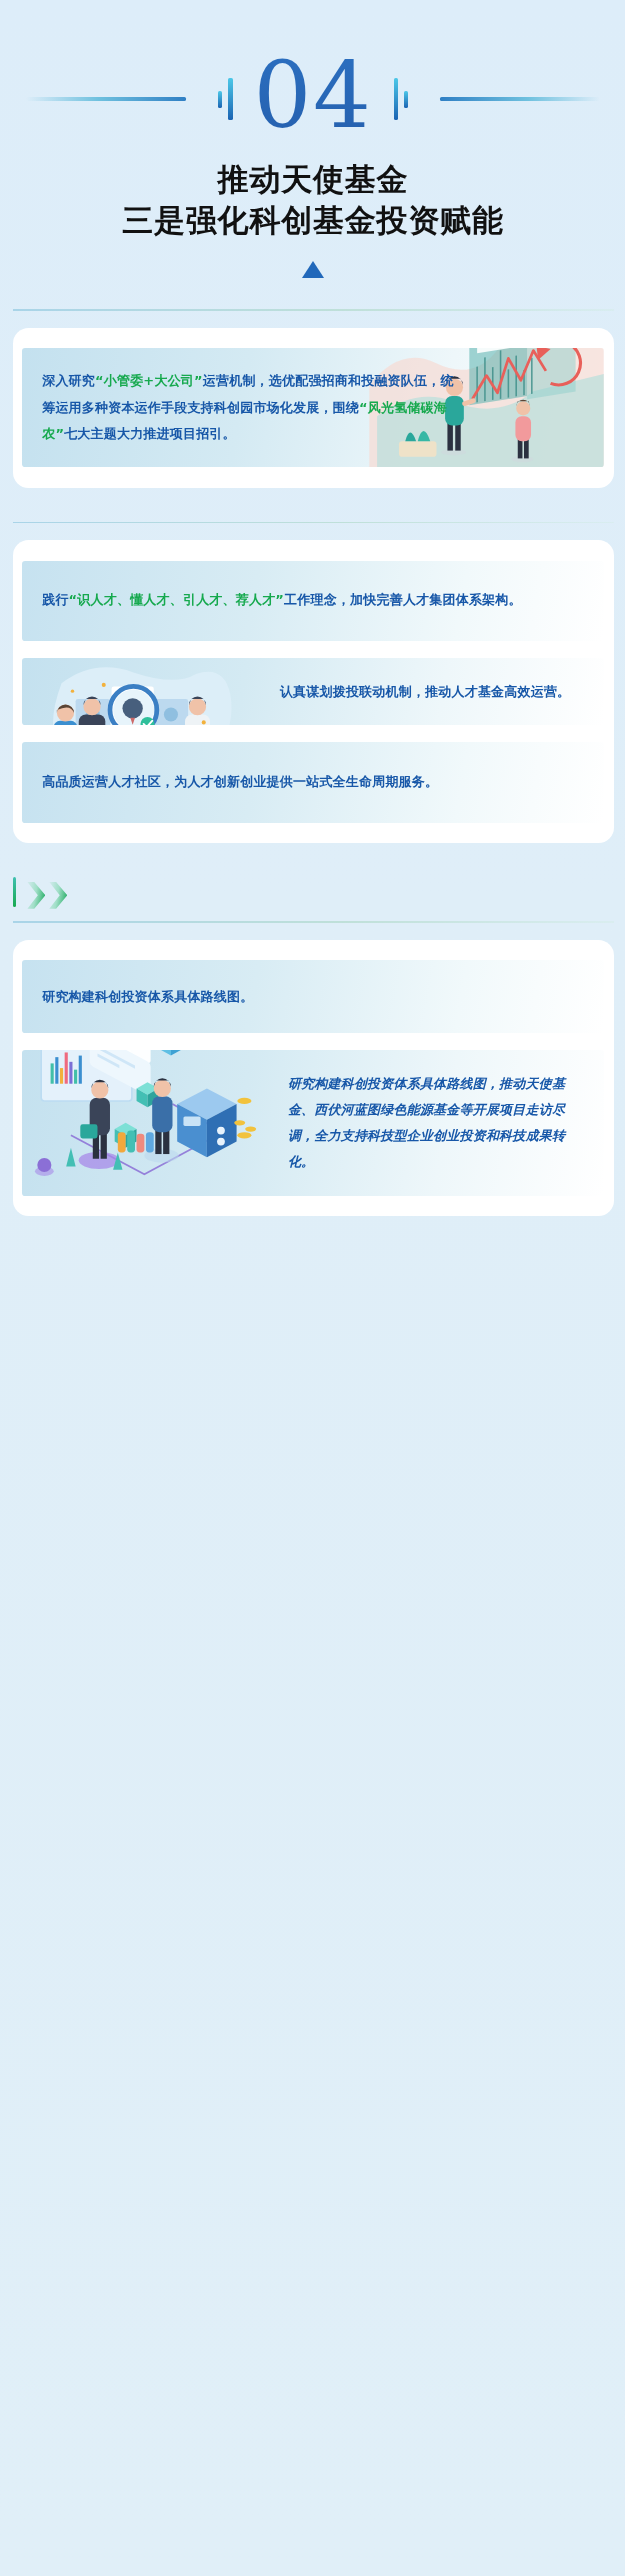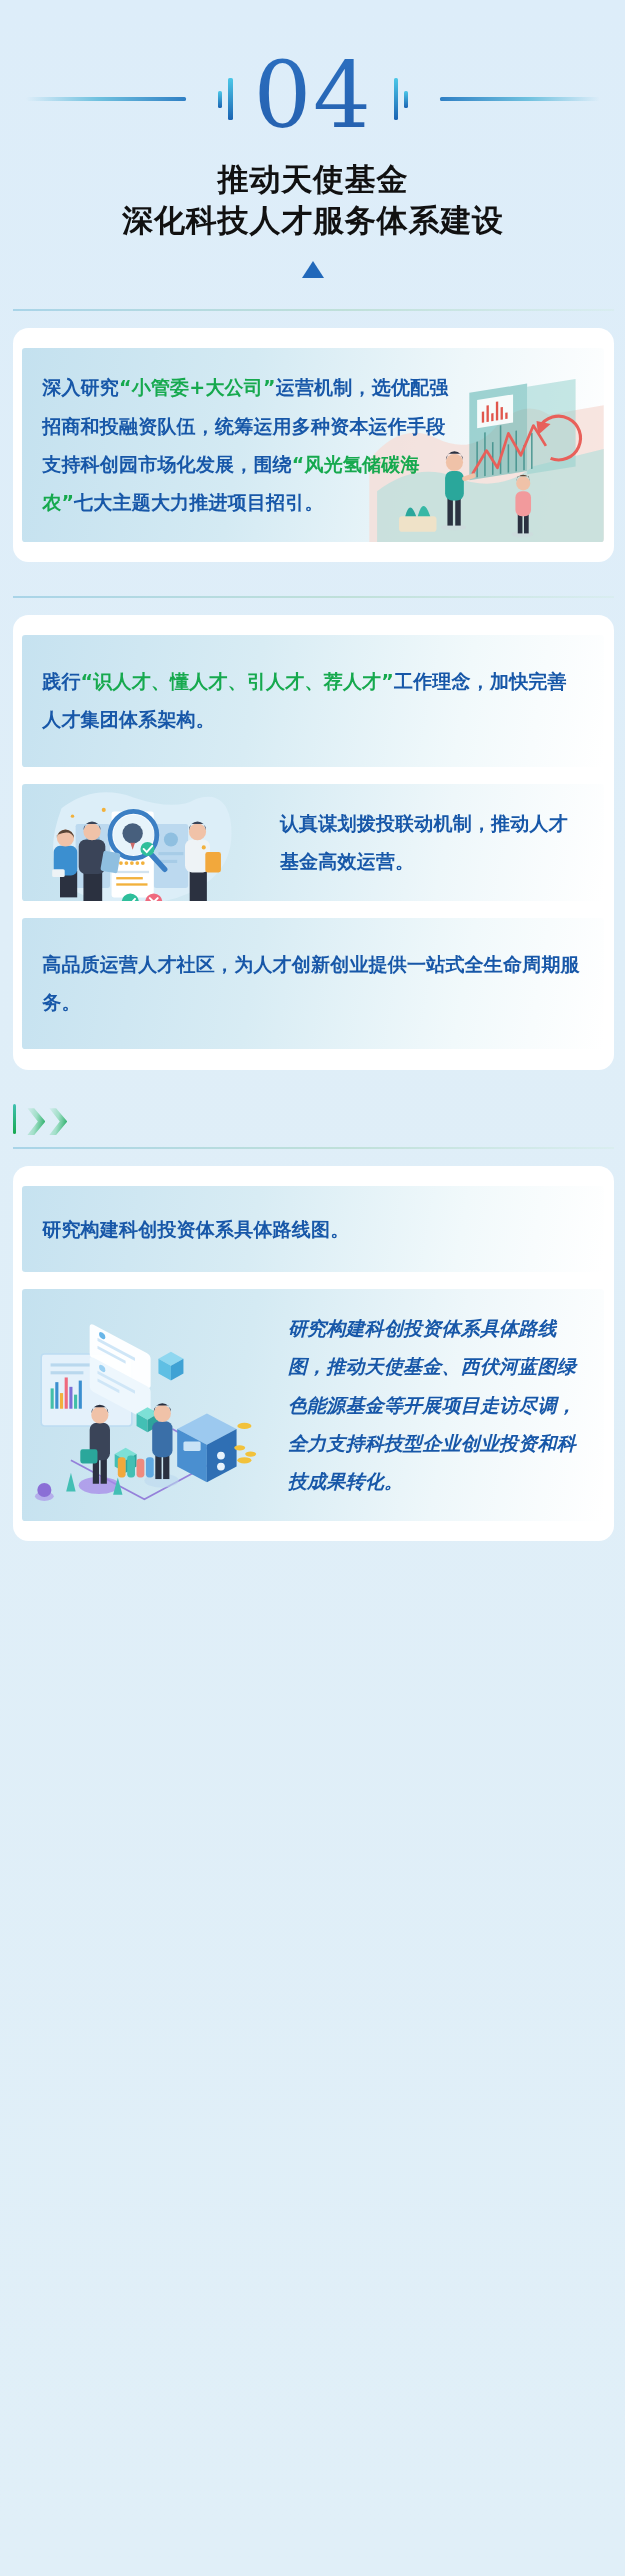--- a/index.html
+++ b/index.html
@@ -169,21 +169,21 @@
   .block + .block { margin-top: 17px; }
 
   .block.plain {
     background: linear-gradient(100deg, #c6e2f0 0%, #d8ecf4 40%, #f1f9fb 75%, #ffffff 100%);
   }
 
   .btext {
     position: relative;
     z-index: 3;
     font-family: "DejaVu Sans", "Liberation Sans", sans-serif;
-    font-size: 19px;
+    font-size: 13px;
     line-height: 2.02;
     color: #1757a8;
     font-weight: 700;
     letter-spacing: 0.2px;
     padding: 20.3px 20.3px;
   }
   .btext .hl { color: #16a94e; }
 
   .btext.pad-tall { padding: 26.6px 20.3px 28px 20.3px; }
   .btext.narrow   { padding-right: 149px; }
@@ -228,21 +228,21 @@
       <span class="tick-group after">
         <span class="tick lg"></span>
         <span class="tick sm"></span>
       </span>
 
       <span class="rule right"></span>
     </div>
 
     <div class="title-block">
       <div class="title-line">推动天使基金</div>
-      <div class="title-line">深化科技人才服务体系建设</div>
+      <div class="title-line">三是强化科创基金投资赋能</div>
     </div>
 
     <div class="tri-wrap">
       <span class="triangle"></span>
     </div>
   </div>
 
   <div class="section first">
     <div class="sec-divider"></div>
 

